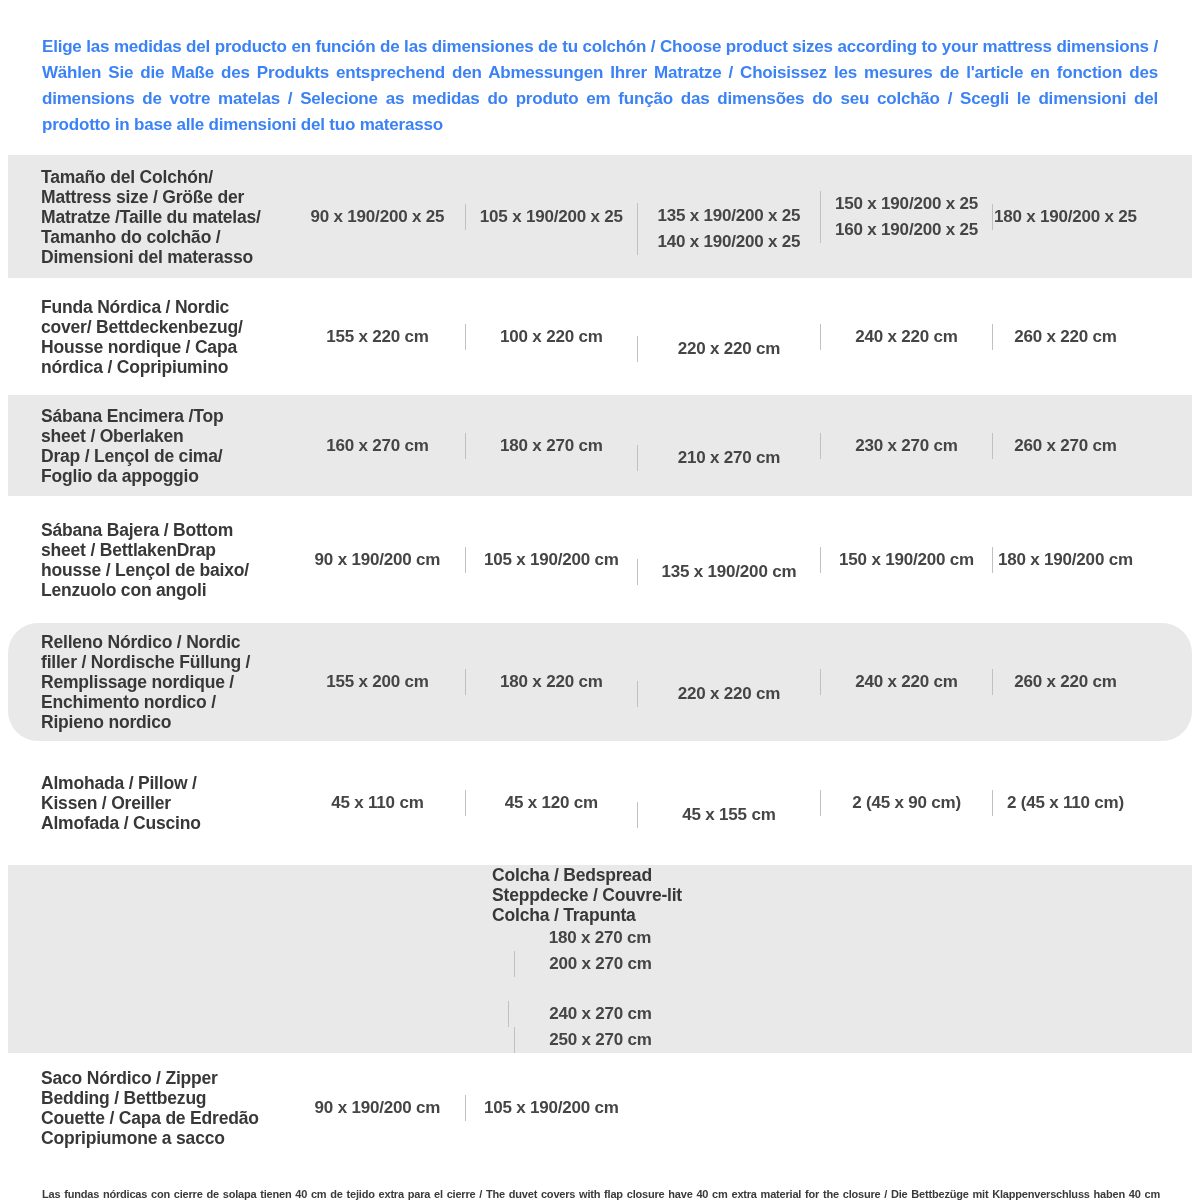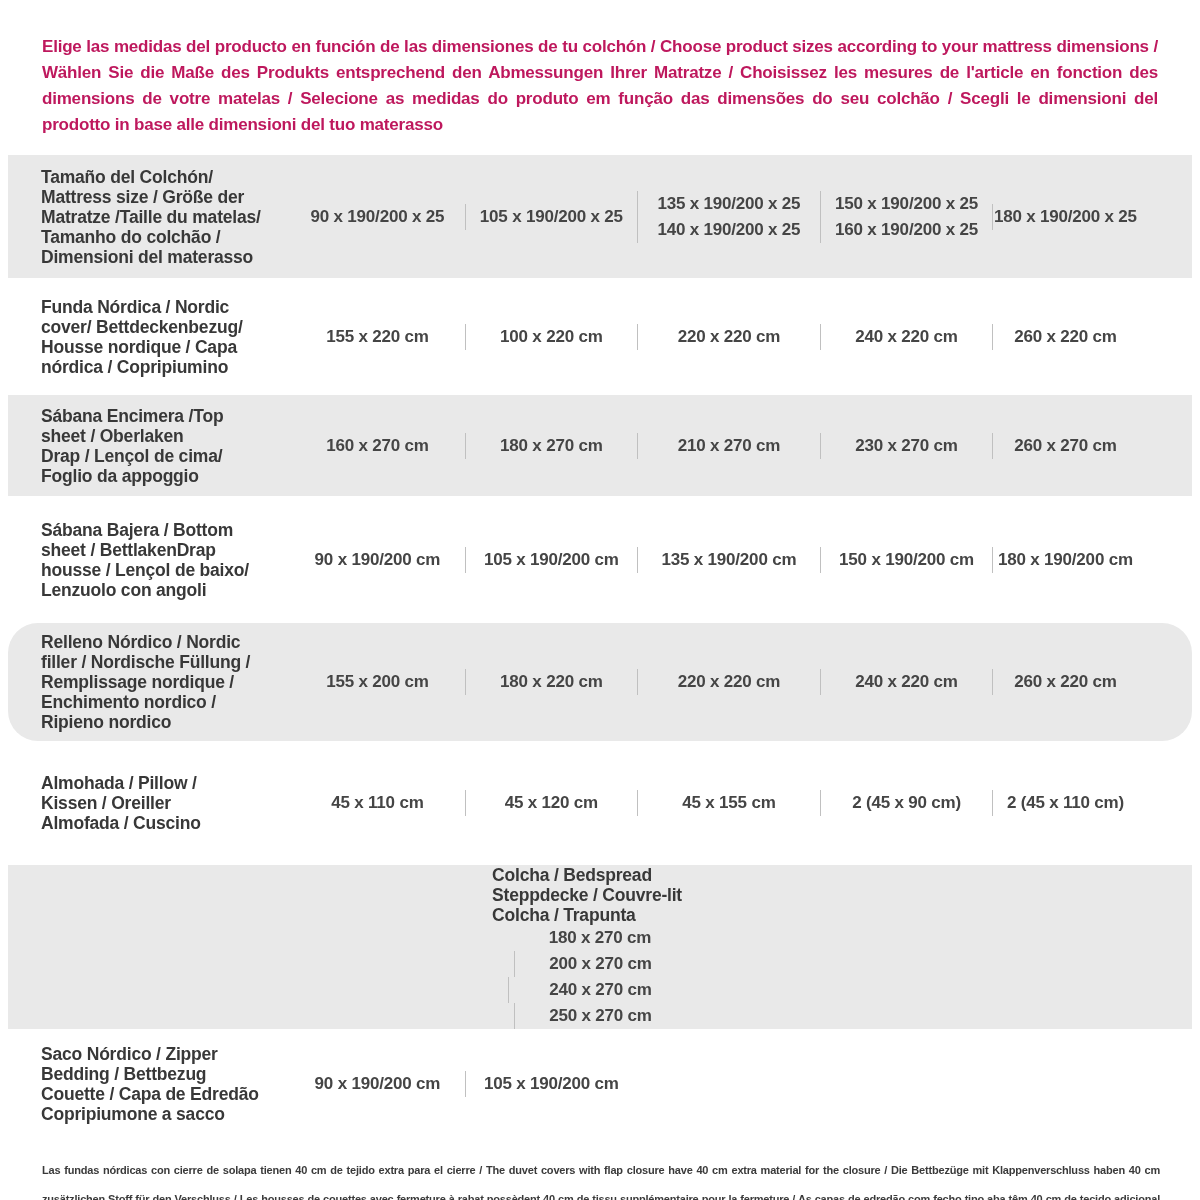--- a/index.html
+++ b/index.html
@@ -17,21 +17,21 @@
     height: 1200px;
     position: relative;
   }
   .intro {
     margin: 34px 42px 0 42px;
     font-size: 17px;
     font-weight: bold;
     line-height: 26px;
     text-align: justify;
     letter-spacing: -0.2px;
-    color: #be185d;
+    color: #3b82f6;
   }
   .size-table {
     margin: 17px 8px 0 8px;
   }
   .trow {
     display: flex;
     align-items: center;
   }
   .trow.gray { background: #e9e9e9; }
   .trow.white { background: #ffffff; }
@@ -55,21 +55,21 @@
     font-size: 17.5px;
     color: #383838;
   }
   .cell.val {
     text-align: center;
     line-height: 26px;
   }
   .c0 { width: 23.8%; }
   .c1 { width: 14.8%; }
   .c2 { width: 14.5%; border-left: 1px solid #c0c0c0; }
-  .c3 { width: 15.5%; border-left: 1px solid #c0c0c0; }
+  .c3 { width: 15.5%; border-left: 1px solid #c0c0c0; margin-top: 24px; }
   .c4 { width: 14.5%; border-left: 1px solid #c0c0c0; }
   .c5 { flex: 1; border-left: 1px solid #c0c0c0; padding-right: 54px; }
   .rh  { min-height: 123px; }
   .r0  { min-height: 117px; }
   .r1  { min-height: 101px; }
   .r2  { min-height: 127px; }
   .r3  { min-height: 118px; border-radius: 30px; }
   .r4  { min-height: 124px; }
   .r5  { min-height: 93px; flex-direction: column;  }
   .r6  { min-height: 110px; }

